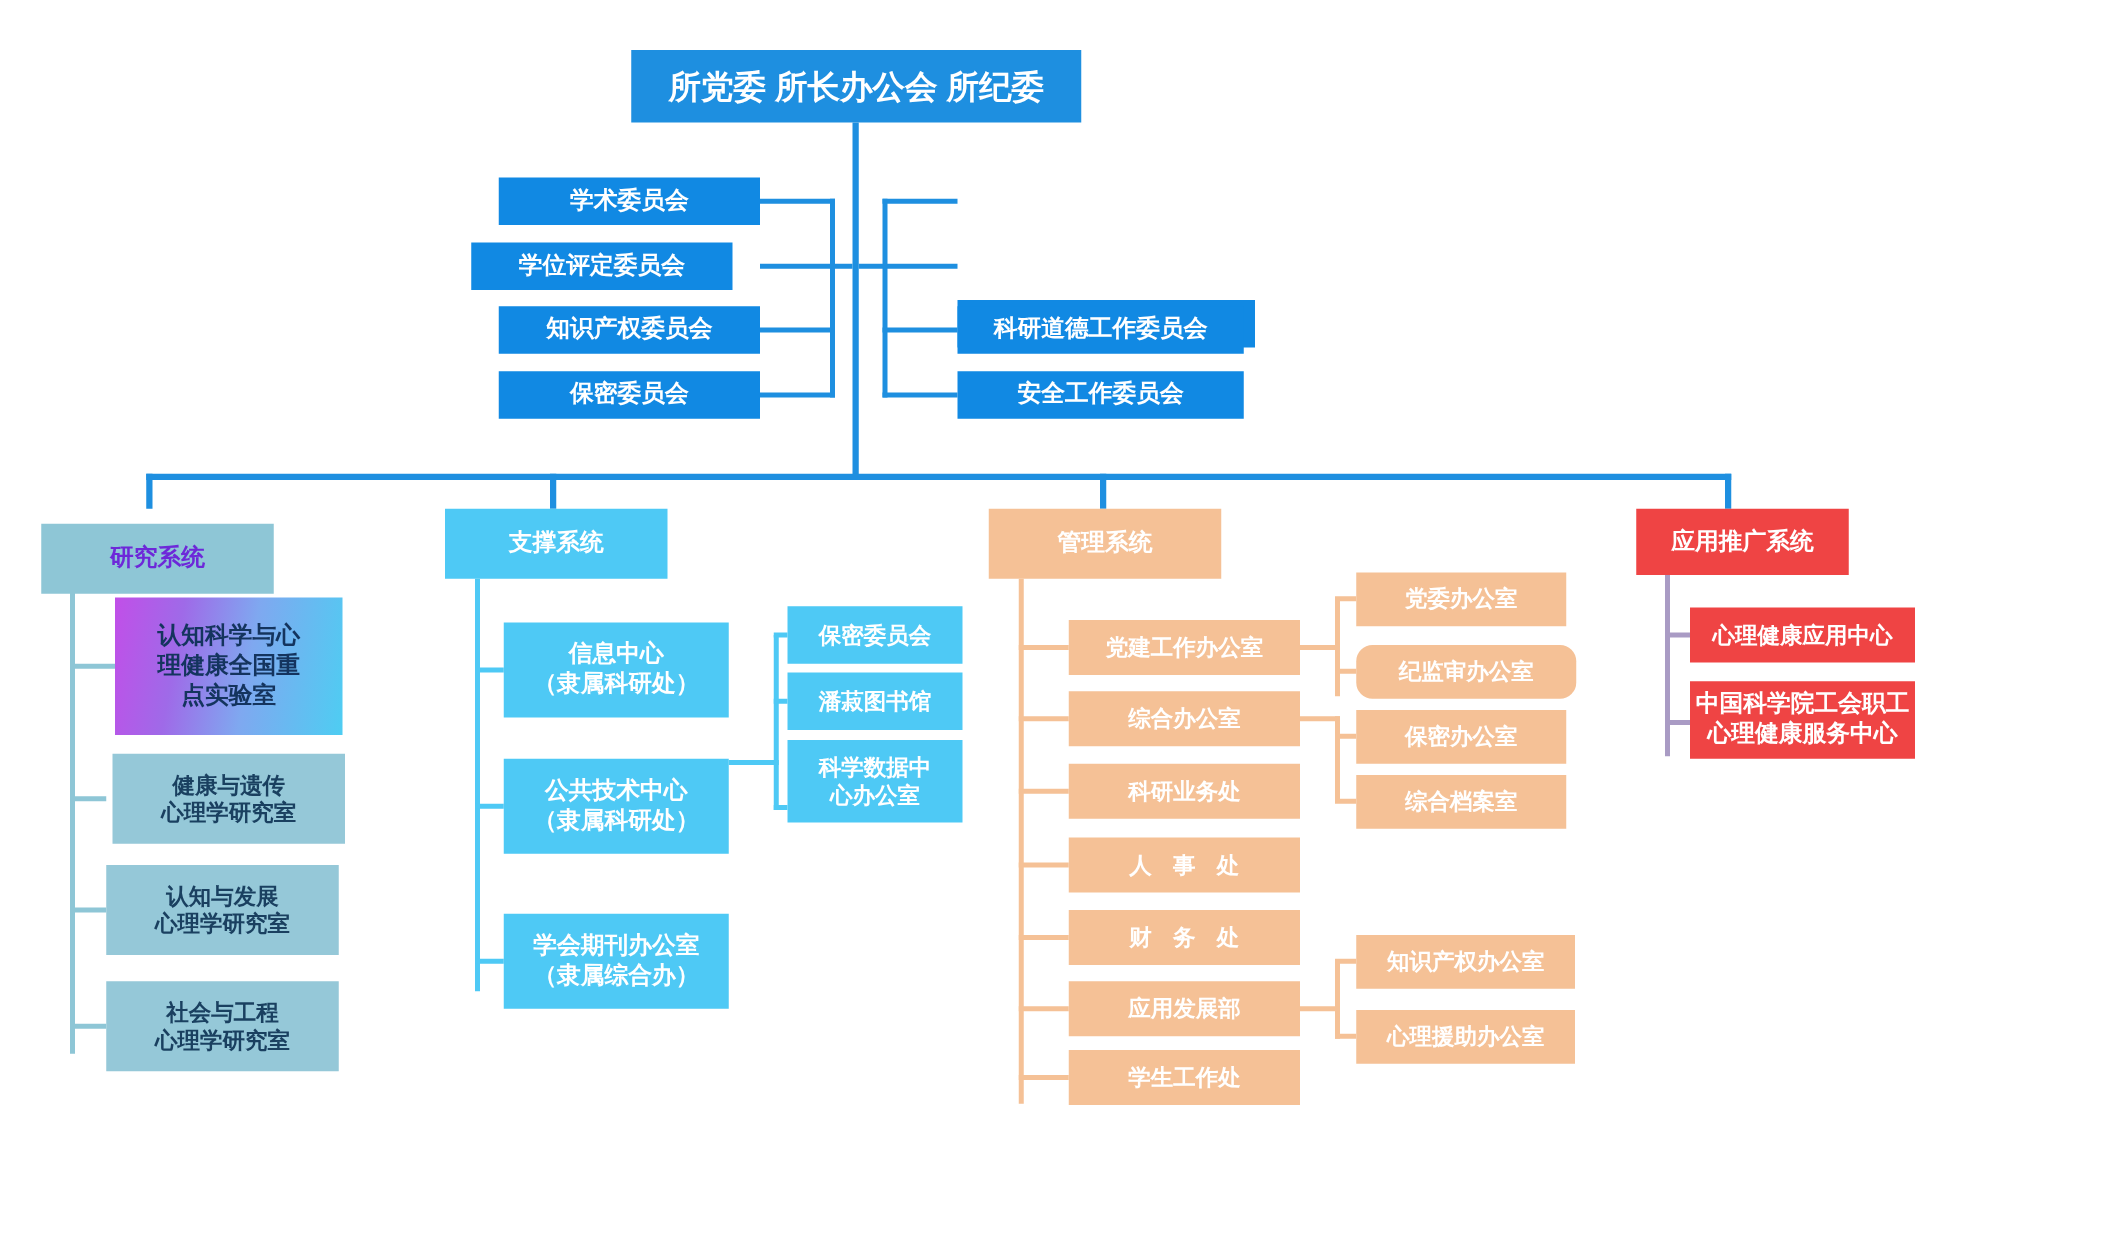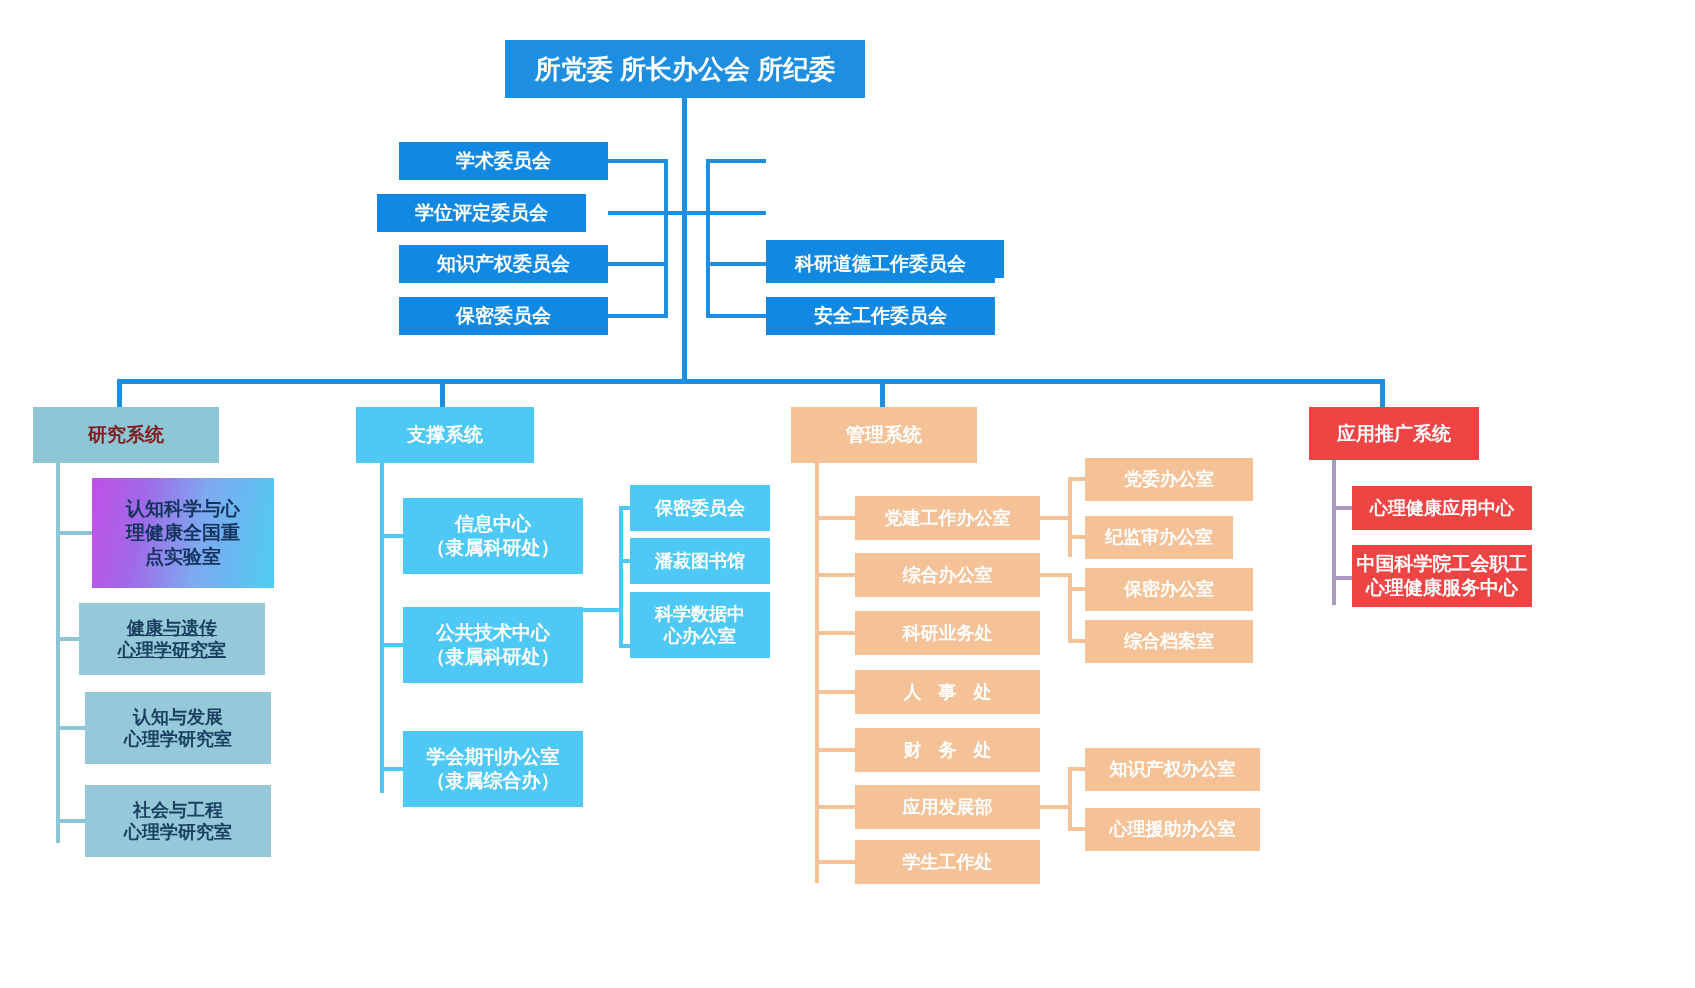--- a/index.html
+++ b/index.html
@@ -19,21 +19,21 @@
     font-weight: bold;
     line-height: 1.25;
     z-index: 5;
     white-space: pre-line;
   }
   .line { position: absolute; z-index: 1; }
 
   
   .t-root   { background: #1e8fe0; }
   .t-comm   { background: #1189e3; }
-  .t-res    { background: #8ec6d6; color:#7f1d1d; }
+  .t-res    { background: #8ec6d6; color:#6d28d9;margin-top:12px; }
   .t-resbox { background: #95c8d8; color:#1a4060; }
   .t-lab    { background: linear-gradient(100deg,#c14fe8 0%, #9f6ae8 28%, #7fa8f0 58%, #4ecdf2 100%);
               color:#14345e; }
   .t-sup    { background: #4ec9f5; }
   .t-mgmt   { background: #f5c196; }
   .t-app    { background: #ef4444; }
 
   .ln-root  { background:#1e8fe0; }
   .ln-res   { background:#8ec6d6; }
   .ln-sup   { background:#4ec9f5; }
@@ -84,21 +84,21 @@
 
   <div class="box t-res fs17" style="left:33px; top:407px; width:186px; height:56px;">研究系统</div>
 
   <div class="line ln-res" style="left:56px; top:463px; width:4px; height:380px;"></div>
 
   <div class="box t-lab fs17" style="left:92px; top:478px; width:182px; height:110px;">认知科学与心
 理健康全国重
 点实验室</div>
   <div class="line ln-res" style="left:56px; top:531px; width:36px; height:4px;"></div>
 
-  <div class="box t-resbox fs16" style="left:79px; top:603px; width:186px; height:72px;text-decoration:underline;">健康与遗传
+  <div class="box t-resbox fs16" style="left:90px; top:603px; width:186px; height:72px;">健康与遗传
 心理学研究室</div>
   <div class="line ln-res" style="left:56px; top:637px; width:29px; height:4px;"></div>
 
   <div class="box t-resbox fs16" style="left:85px; top:692px; width:186px; height:72px;">认知与发展
 心理学研究室</div>
   <div class="line ln-res" style="left:56px; top:726px; width:29px; height:4px;"></div>
 
   <div class="box t-resbox fs16" style="left:85px; top:785px; width:186px; height:72px;">社会与工程
 心理学研究室</div>
   <div class="line ln-res" style="left:56px; top:819px; width:29px; height:4px;"></div>
@@ -156,21 +156,21 @@
 
   <div class="box t-mgmt fs16" style="left:855px; top:840px; width:185px; height:44px;">学生工作处</div>
   <div class="line ln-mgmt" style="left:815px; top:860px; width:40px; height:4px;"></div>
 
   <div class="line ln-mgmt" style="left:1040px; top:516px; width:32px; height:4px;"></div>
   <div class="line ln-mgmt" style="left:1068px; top:479px; width:4px; height:78px;"></div>
 
   <div class="box t-mgmt fs16" style="left:1085px; top:458px; width:168px; height:43px;">党委办公室</div>
   <div class="line ln-mgmt" style="left:1068px; top:477px; width:17px; height:4px;"></div>
 
-  <div class="box t-mgmt fs16" style="left:1085px; top:516px; width:148px; height:43px;">纪监审办公室</div>
+  <div class="box t-mgmt fs16" style="left:1085px; top:516px; width:176px; height:43px;border-radius:13px;">纪监审办公室</div>
   <div class="line ln-mgmt" style="left:1068px; top:535px; width:17px; height:4px;"></div>
 
   <div class="line ln-mgmt" style="left:1040px; top:573px; width:32px; height:4px;"></div>
   <div class="line ln-mgmt" style="left:1068px; top:573px; width:4px; height:68px;"></div>
 
   <div class="box t-mgmt fs16" style="left:1085px; top:568px; width:168px; height:43px;">保密办公室</div>
   <div class="line ln-mgmt" style="left:1068px; top:587px; width:17px; height:4px;"></div>
 
   <div class="box t-mgmt fs16" style="left:1085px; top:620px; width:168px; height:43px;">综合档案室</div>
   <div class="line ln-mgmt" style="left:1068px; top:639px; width:17px; height:4px;"></div>

